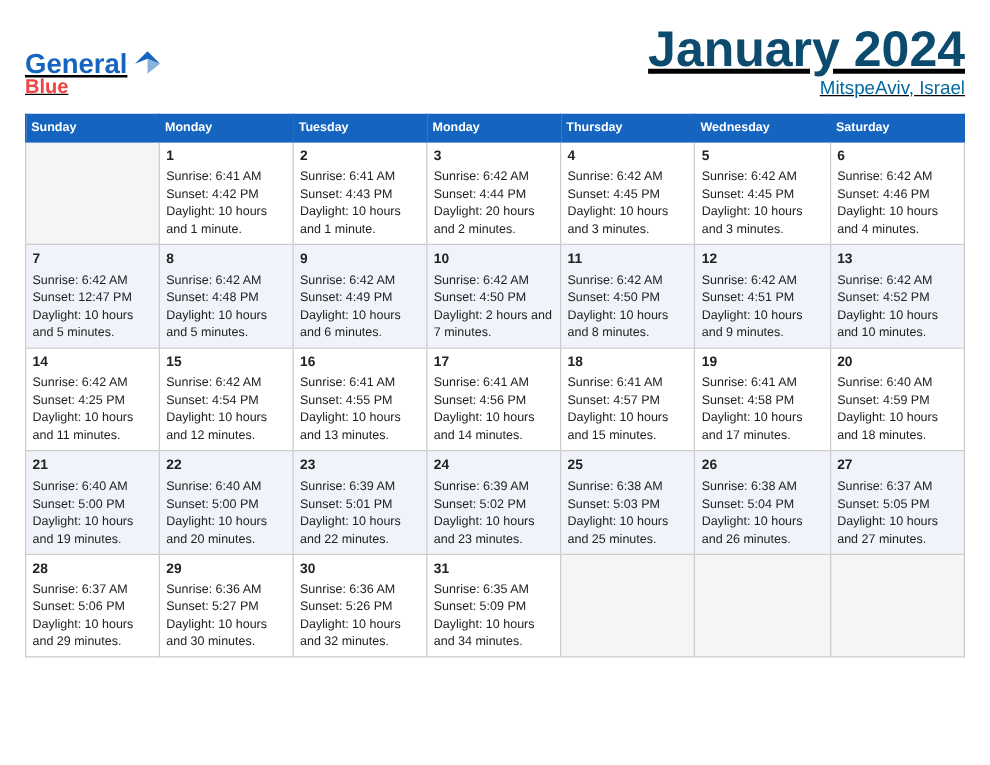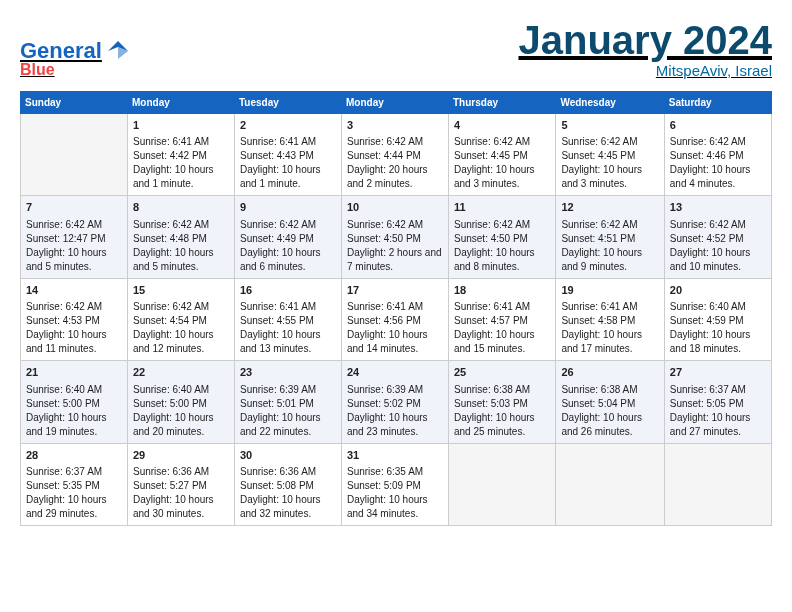--- a/index.html
+++ b/index.html
@@ -185,21 +185,21 @@
           <span>Sunset: 4:51 PM</span><br>
           <span>Daylight: 10 hours and 9 minutes.</span></td>
           <td><span class="day-num">13</span>
           <span>Sunrise: 6:42 AM</span><br>
           <span>Sunset: 4:52 PM</span><br>
           <span>Daylight: 10 hours and 10 minutes.</span></td>
         </tr>
         <tr>
           <td><span class="day-num">14</span>
           <span>Sunrise: 6:42 AM</span><br>
-          <span>Sunset: 4:53 PM</span><br>
+          <span>Sunset: 4:25 PM</span><br>
           <span>Daylight: 10 hours and 11 minutes.</span></td>
           <td><span class="day-num">15</span>
           <span>Sunrise: 6:42 AM</span><br>
           <span>Sunset: 4:54 PM</span><br>
           <span>Daylight: 10 hours and 12 minutes.</span></td>
           <td><span class="day-num">16</span>
           <span>Sunrise: 6:41 AM</span><br>
           <span>Sunset: 4:55 PM</span><br>
           <span>Daylight: 10 hours and 13 minutes.</span></td>
           <td><span class="day-num">17</span>
@@ -245,29 +245,29 @@
           <span>Sunset: 5:04 PM</span><br>
           <span>Daylight: 10 hours and 26 minutes.</span></td>
           <td><span class="day-num">27</span>
           <span>Sunrise: 6:37 AM</span><br>
           <span>Sunset: 5:05 PM</span><br>
           <span>Daylight: 10 hours and 27 minutes.</span></td>
         </tr>
         <tr>
           <td><span class="day-num">28</span>
           <span>Sunrise: 6:37 AM</span><br>
-          <span>Sunset: 5:35 PM</span><br>
+          <span>Sunset: 5:06 PM</span><br>
           <span>Daylight: 10 hours and 29 minutes.</span></td>
           <td><span class="day-num">29</span>
           <span>Sunrise: 6:36 AM</span><br>
           <span>Sunset: 5:27 PM</span><br>
           <span>Daylight: 10 hours and 30 minutes.</span></td>
           <td><span class="day-num">30</span>
           <span>Sunrise: 6:36 AM</span><br>
-          <span>Sunset: 5:08 PM</span><br>
+          <span>Sunset: 5:26 PM</span><br>
           <span>Daylight: 10 hours and 32 minutes.</span></td>
           <td><span class="day-num">31</span>
           <span>Sunrise: 6:35 AM</span><br>
           <span>Sunset: 5:09 PM</span><br>
           <span>Daylight: 10 hours and 34 minutes.</span></td>
           <td class="cell-empty"></td>
           <td class="cell-empty"></td>
           <td class="cell-empty"></td>
         </tr>
       </tbody>

